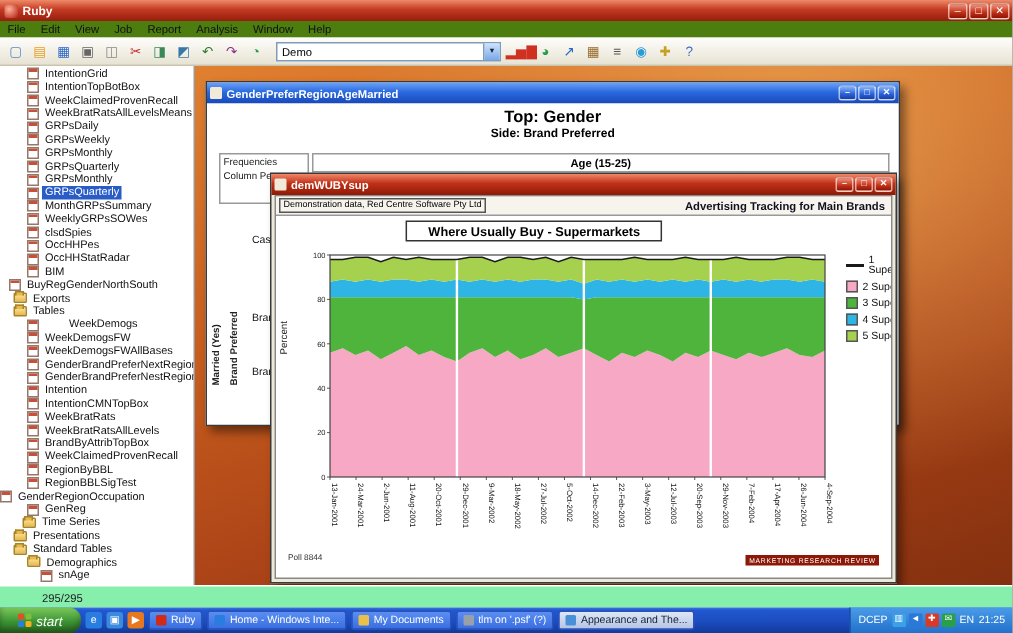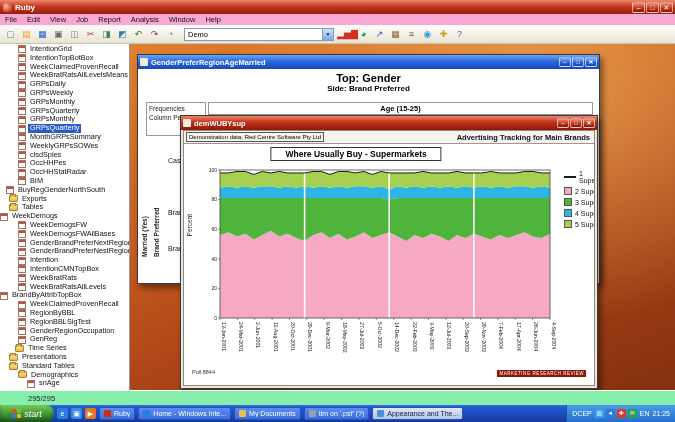--- a/index.html
+++ b/index.html
@@ -13,21 +13,21 @@
   .app-icon{width:9px;height:9px;border-radius:2px;margin:0 3px 0 1px;flex:none;
     background:radial-gradient(circle at 35% 35%,#ffb09a,#b01e0c);}
   .tb-text{font-size:8px;font-weight:bold;flex:1;}
   .winbtns{display:flex;gap:1px;}
   .wbtn{width:13px;height:11px;border:1px solid rgba(255,255,255,.6);border-radius:2px;
     font-size:7px;line-height:9px;text-align:center;color:#fff;}
   .wbtn.red{background:linear-gradient(180deg,#f09078,#c03018 60%,#8a1404);}
   .wbtn.blue{background:linear-gradient(180deg,#7fb0f8,#2a60d8 60%,#1a3ea8);}
 
   
-  .menubar{position:absolute;top:14px;left:0;width:675px;height:11px;background:#f9a8d4;
+  .menubar{position:absolute;top:14px;left:0;width:675px;height:11px;background:#4d7c0f;
     display:flex;align-items:center;font-size:7.5px;color:#111;z-index:30;}
   .menu-item{padding:0 5px;}
   .toolbar{position:absolute;top:25px;left:0;width:675px;height:19px;
     background:linear-gradient(#fefdfb,#e7e3d3);border-bottom:1px solid #c9c4b0;
     display:flex;align-items:center;gap:1px;padding:0 3px;z-index:30;}
   .tb-group{display:flex;align-items:center;gap:1px;}
   .ticonbtn{width:15px;height:15px;border-radius:2px;display:flex;align-items:center;
     justify-content:center;font-size:9px;}
   .combo{width:150px;height:13px;background:#fff;border:1px solid #7f9db9;display:flex;
     align-items:center;font-size:7.5px;padding-left:3px;position:relative;margin:0 5px;}
@@ -267,73 +267,73 @@
         <span class="tree-label">BuyRegGenderNorthSouth</span>
       </div>
       <div class="tree-row" style="padding-left: 9px;">
         <span class="folder-icon"></span>
         <span class="tree-label">Exports</span>
       </div>
       <div class="tree-row" style="padding-left: 9px;">
         <span class="folder-icon"></span>
         <span class="tree-label">Tables</span>
       </div>
+      <div class="tree-row" style="padding-left: 18px; gap: 16px;">
+        <span class="leaf-icon"></span>
+        <span class="tree-label">WeekDemogs</span>
+      </div>
+      <div class="tree-row" style="padding-left: 18px;">
+        <span class="leaf-icon"></span>
+        <span class="tree-label">WeekDemogsFW</span>
+      </div>
+      <div class="tree-row" style="padding-left: 18px;">
+        <span class="leaf-icon"></span>
+        <span class="tree-label">WeekDemogsFWAllBases</span>
+      </div>
+      <div class="tree-row" style="padding-left: 18px;">
+        <span class="leaf-icon"></span>
+        <span class="tree-label">GenderBrandPreferNextRegion</span>
+      </div>
+      <div class="tree-row" style="padding-left: 18px;">
+        <span class="leaf-icon"></span>
+        <span class="tree-label">GenderBrandPreferNestRegionAge</span>
+      </div>
+      <div class="tree-row" style="padding-left: 18px;">
+        <span class="leaf-icon"></span>
+        <span class="tree-label">Intention</span>
+      </div>
+      <div class="tree-row" style="padding-left: 18px;">
+        <span class="leaf-icon"></span>
+        <span class="tree-label">IntentionCMNTopBox</span>
+      </div>
+      <div class="tree-row" style="padding-left: 18px;">
+        <span class="leaf-icon"></span>
+        <span class="tree-label">WeekBratRats</span>
+      </div>
+      <div class="tree-row" style="padding-left: 18px;">
+        <span class="leaf-icon"></span>
+        <span class="tree-label">WeekBratRatsAllLevels</span>
+      </div>
+      <div class="tree-row" style="padding-left: 18px;">
+        <span class="leaf-icon"></span>
+        <span class="tree-label">BrandByAttribTopBox</span>
+      </div>
+      <div class="tree-row" style="padding-left: 18px;">
+        <span class="leaf-icon"></span>
+        <span class="tree-label">WeekClaimedProvenRecall</span>
+      </div>
+      <div class="tree-row" style="padding-left: 18px;">
+        <span class="leaf-icon"></span>
+        <span class="tree-label">RegionByBBL</span>
+      </div>
+      <div class="tree-row" style="padding-left: 18px;">
+        <span class="leaf-icon"></span>
+        <span class="tree-label">RegionBBLSigTest</span>
+      </div>
       <div class="tree-row" style="">
-        <span class="leaf-icon"></span>
-        <span class="tree-label">WeekDemogs</span>
-      </div>
-      <div class="tree-row" style="padding-left: 18px;">
-        <span class="leaf-icon"></span>
-        <span class="tree-label">WeekDemogsFW</span>
-      </div>
-      <div class="tree-row" style="padding-left: 18px;">
-        <span class="leaf-icon"></span>
-        <span class="tree-label">WeekDemogsFWAllBases</span>
-      </div>
-      <div class="tree-row" style="padding-left: 18px;">
-        <span class="leaf-icon"></span>
-        <span class="tree-label">GenderBrandPreferNextRegion</span>
-      </div>
-      <div class="tree-row" style="padding-left: 18px;">
-        <span class="leaf-icon"></span>
-        <span class="tree-label">GenderBrandPreferNestRegionAge</span>
-      </div>
-      <div class="tree-row" style="padding-left: 18px;">
-        <span class="leaf-icon"></span>
-        <span class="tree-label">Intention</span>
-      </div>
-      <div class="tree-row" style="padding-left: 18px;">
-        <span class="leaf-icon"></span>
-        <span class="tree-label">IntentionCMNTopBox</span>
-      </div>
-      <div class="tree-row" style="padding-left: 18px;">
-        <span class="leaf-icon"></span>
-        <span class="tree-label">WeekBratRats</span>
-      </div>
-      <div class="tree-row" style="padding-left: 18px;">
-        <span class="leaf-icon"></span>
-        <span class="tree-label">WeekBratRatsAllLevels</span>
-      </div>
-      <div class="tree-row" style="">
-        <span class="leaf-icon"></span>
-        <span class="tree-label">BrandByAttribTopBox</span>
-      </div>
-      <div class="tree-row" style="padding-left: 18px;">
-        <span class="leaf-icon"></span>
-        <span class="tree-label">WeekClaimedProvenRecall</span>
-      </div>
-      <div class="tree-row" style="padding-left: 18px;">
-        <span class="leaf-icon"></span>
-        <span class="tree-label">RegionByBBL</span>
-      </div>
-      <div class="tree-row" style="padding-left: 18px;">
-        <span class="leaf-icon"></span>
-        <span class="tree-label">RegionBBLSigTest</span>
-      </div>
-      <div class="tree-row" style="padding-left: 18px;">
         <span class="leaf-icon"></span>
         <span class="tree-label">GenderRegionOccupation</span>
       </div>
       <div class="tree-row" style="padding-left: 18px;">
         <span class="leaf-icon"></span>
         <span class="tree-label">GenReg</span>
       </div>
       <div class="tree-row" style="padding-left: 15px;">
         <span class="folder-icon"></span>
         <span class="tree-label">Time Series</span>

